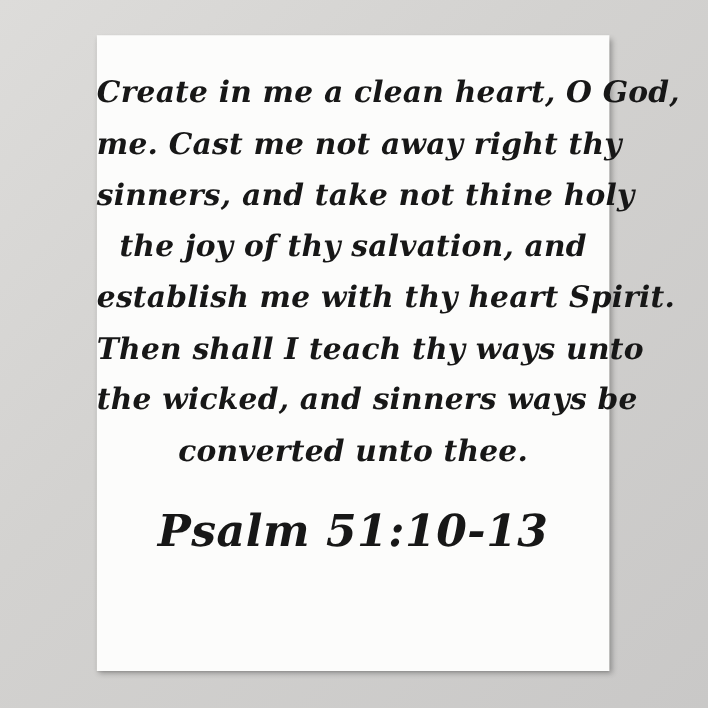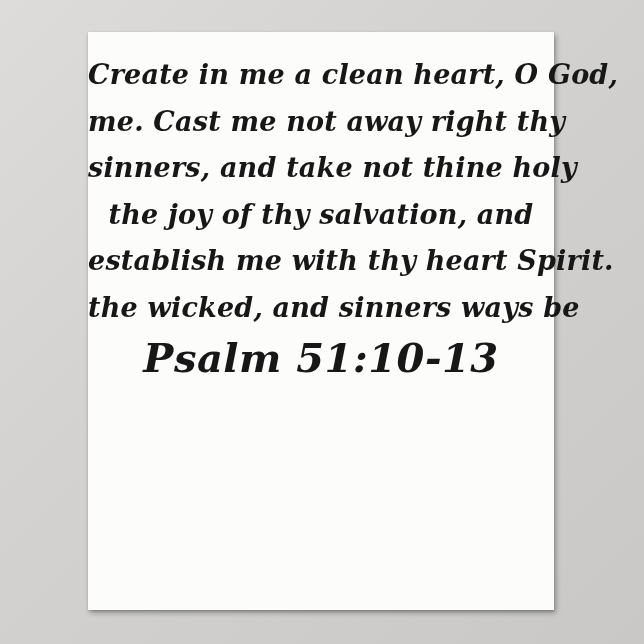--- a/index.html
+++ b/index.html
@@ -16,34 +16,35 @@
   }
   .poster {
     position: absolute;
     left: 88px;
     top: 32px;
     width: 466px;
     height: 578px;
     background: #fcfcfb;
     box-shadow: 2px 3px 5px rgba(0, 0, 0, 0.30), 0 1px 2px rgba(0, 0, 0, 0.18);
     box-sizing: border-box;
-    padding-top: 20px;
+    padding-top: 30px;
   }
   .verse-line {
     height: 46.5px;
     line-height: 46.5px;
     text-align: center;
     white-space: nowrap;
     font-size: 27px;
     font-style: italic;
     font-weight: 600;
     color: #171717;
     letter-spacing: 0.2px;
   }
   .verse-reference {
+    margin-top: 22px;
     height: 54px;
     line-height: 54px;
     text-align: center;
     white-space: nowrap;
     font-size: 40px;
     font-style: italic;
     font-weight: 600;
     color: #171717;
     letter-spacing: 0.5px;
   }
@@ -52,17 +53,19 @@
 <body>
 
 <div class="scene">
   <div class="poster">
     <div>
       <div class="verse-line">Create in me a clean heart, O God,</div>
       <div class="verse-line">me. Cast me not away right thy</div>
       <div class="verse-line">sinners, and take not thine holy</div>
       <div class="verse-line">the joy of thy salvation, and</div>
       <div class="verse-line">establish me with thy heart Spirit.</div>
+      <div class="verse-line">Then shall I teach thy ways unto</div>
       <div class="verse-line">the wicked, and sinners ways be</div>
+      <div class="verse-line">converted unto thee.</div>
     </div>
     <div class="verse-reference">Psalm 51:10-13</div>
   </div>
 </div>
 
 </body></html>

